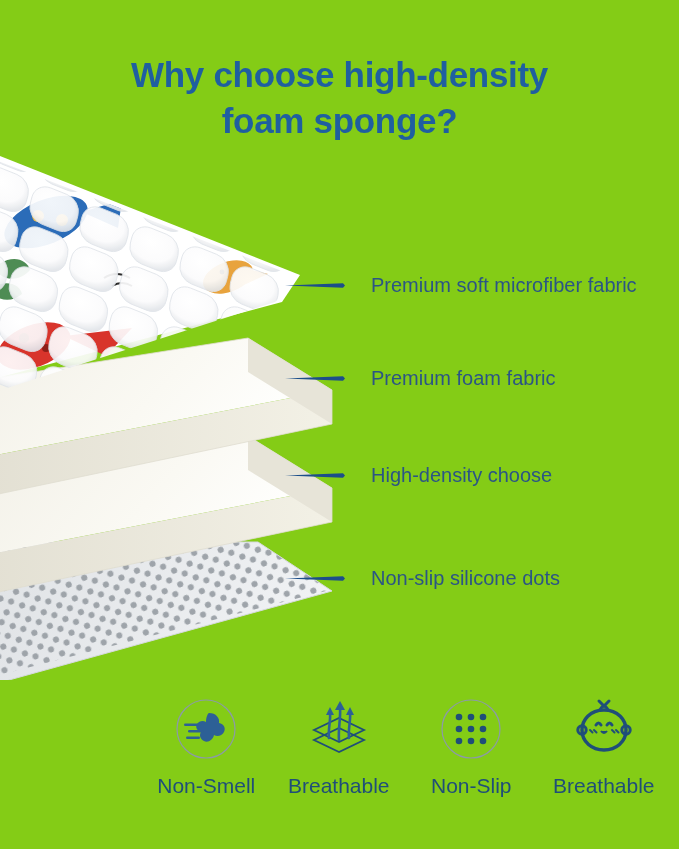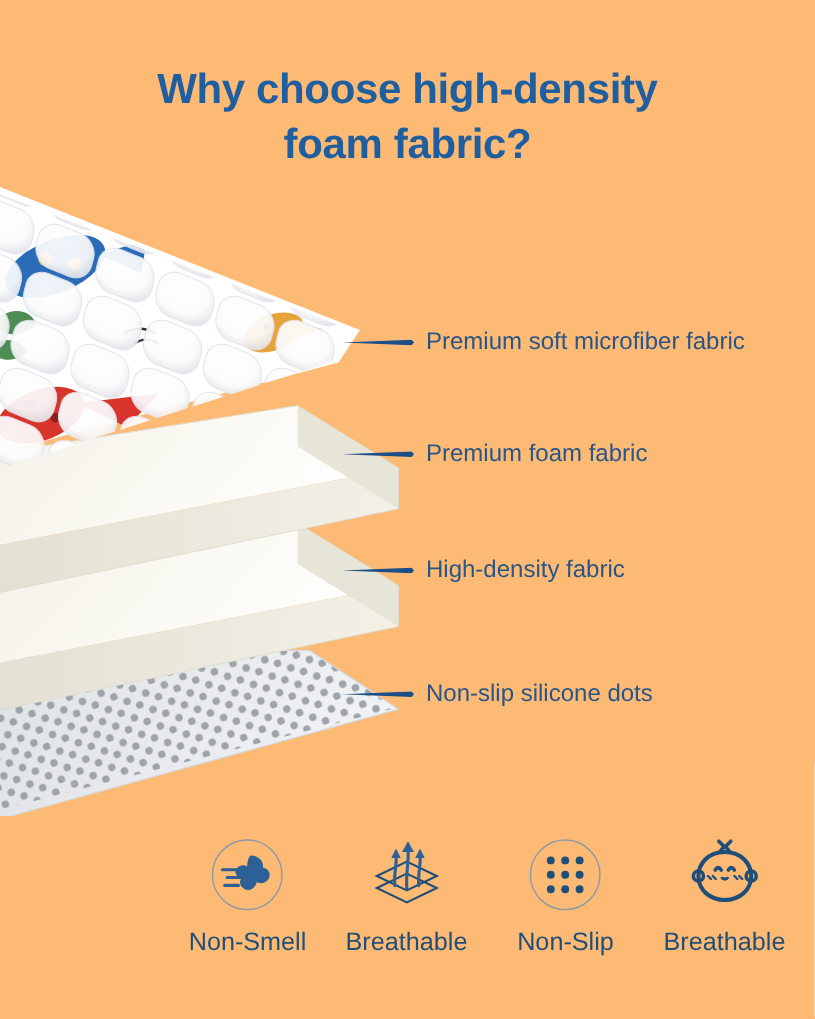--- a/index.html
+++ b/index.html
@@ -7,21 +7,21 @@
     padding: 0;
     background: #ffffff;
   }
   body {
     font-family: "Liberation Sans", sans-serif;
   }
   #page {
     position: relative;
     width: 679px;
     height: 849px;
-    background: #fdba74;
+    background: #84cc16;
     overflow: hidden;
   }
 
   
   .title {
     position: absolute;
     left: 0;
     top: 52px;
     width: 679px;
     text-align: center;
@@ -50,21 +50,21 @@
   }
   .callout .leader {
     position: absolute;
     left: 0;
     top: 11px;
     width: 60px;
     height: 5px;
   }
   .callout .ctext {
     position: absolute;
-    left: 70px;
+    left: 86px;
     top: 0;
     white-space: nowrap;
     font-size: 20px;
     line-height: 26px;
     color: #2B5585;
   }
   #callout-0 { left: 285px; top: 272px; }
   #callout-1 { left: 285px; top: 365px; }
   #callout-2 { left: 285px; top: 462px; }
   #callout-3 { left: 285px; top: 565px; }
@@ -98,21 +98,21 @@
     text-align: center;
   }
 </style>
 </head>
 <body>
 
 <div id="page">
 
   <div class="title">
     <span>Why choose high-density</span>
-    <span class="l2">foam fabric?</span>
+    <span class="l2">foam sponge?</span>
   </div>
 
   <div class="illo">
     <svg width="340" height="530" viewBox="0 0 340 530" xmlns="http://www.w3.org/2000/svg">
       <defs>
 
         <radialGradient id="puff" cx="40%" cy="35%" r="70%">
           <stop offset="0%" stop-color="#ffffff"></stop>
           <stop offset="70%" stop-color="#fbfbfc"></stop>
           <stop offset="100%" stop-color="#e3e6ea"></stop>
@@ -260,21 +260,21 @@
     <svg class="leader" viewBox="0 0 60 5" preserveAspectRatio="none">
       <polygon points="0,2.5 58,0.2 60,2.5 58,4.8" fill="#1C4E8A"></polygon>
     </svg>
     <span class="ctext">Premium foam fabric</span>
   </div>
 
   <div class="callout" id="callout-2">
     <svg class="leader" viewBox="0 0 60 5" preserveAspectRatio="none">
       <polygon points="0,2.5 58,0.2 60,2.5 58,4.8" fill="#1C4E8A"></polygon>
     </svg>
-    <span class="ctext">High-density fabric</span>
+    <span class="ctext">High-density choose</span>
   </div>
 
   <div class="callout" id="callout-3">
     <svg class="leader" viewBox="0 0 60 5" preserveAspectRatio="none">
       <polygon points="0,2.5 58,0.2 60,2.5 58,4.8" fill="#1C4E8A"></polygon>
     </svg>
     <span class="ctext">Non-slip silicone dots</span>
   </div>
 
   <div class="features">

